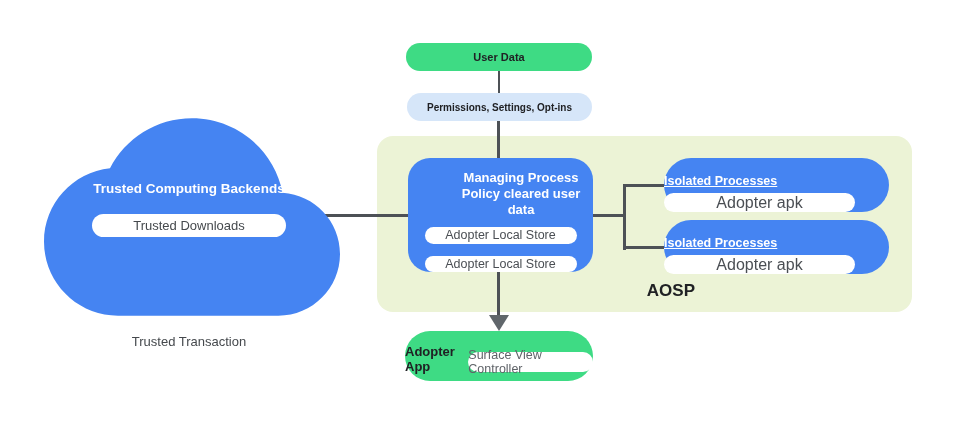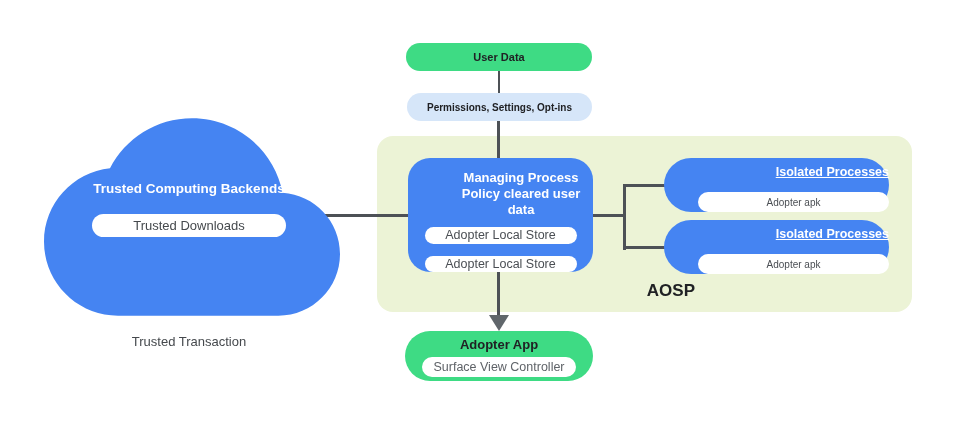--- a/index.html
+++ b/index.html
@@ -27,26 +27,26 @@
     font-size:13px;color:#45494d;}
   
   .managing{left:408px;top:158px;width:185px;height:114px;background:#4584f2;border-radius:22px;
     display:flex;flex-direction:column;align-items:center;box-sizing:border-box;padding-top:12px;}
   .managing-title{color:#ffffff;font-size:13px;font-weight:bold;line-height:16px;text-align:center;margin-left:41px;}
   .store-pill{width:152px;height:21px;background:#ffffff;font-size:12.5px;color:#4a4e53;}
   .store-pill.first{margin-top:9px;}
   .store-pill.second{margin-top:12px;}
   
   .iso{left:664px;width:225px;height:54px;background:#4584f2;border-radius:27px;
-    display:flex;flex-direction:column;align-items:flex-end;box-sizing:border-box;padding-top:7px;}
+    display:flex;flex-direction:column;align-items:flex-start;box-sizing:border-box;padding-top:16px;}
   .iso-title{color:#ffffff;font-size:12.5px;font-weight:bold;text-decoration:underline;line-height:15px;}
-  .iso-pill{width:191px;height:20px;background:#ffffff;font-size:10px;color:#4a4e53;margin-top:12px;}
+  .iso-pill{width:191px;height:20px;background:#ffffff;font-size:16px;color:#4a4e53;margin-top:4px;}
   
   .adopter{left:405px;top:331px;width:188px;height:50px;background:#3edb84;border-radius:25px;
-    display:flex;flex-direction:column;align-items:center;box-sizing:border-box;padding-top:6px;}
+    display:flex;flex-direction:row;align-items:center;box-sizing:border-box;padding-top:6px;}
   .adopter-title{color:#202124;font-size:13px;font-weight:bold;line-height:15px;}
   .adopter-pill{width:154px;height:20px;background:#ffffff;font-size:12.5px;color:#5f6368;margin-top:5px;}
   
   .arrow-down{left:489px;top:315px;width:0;height:0;
     border-left:10px solid transparent;border-right:10px solid transparent;
     border-top:16px solid #60666b;}
 </style>
 </head>
 <body>
 

